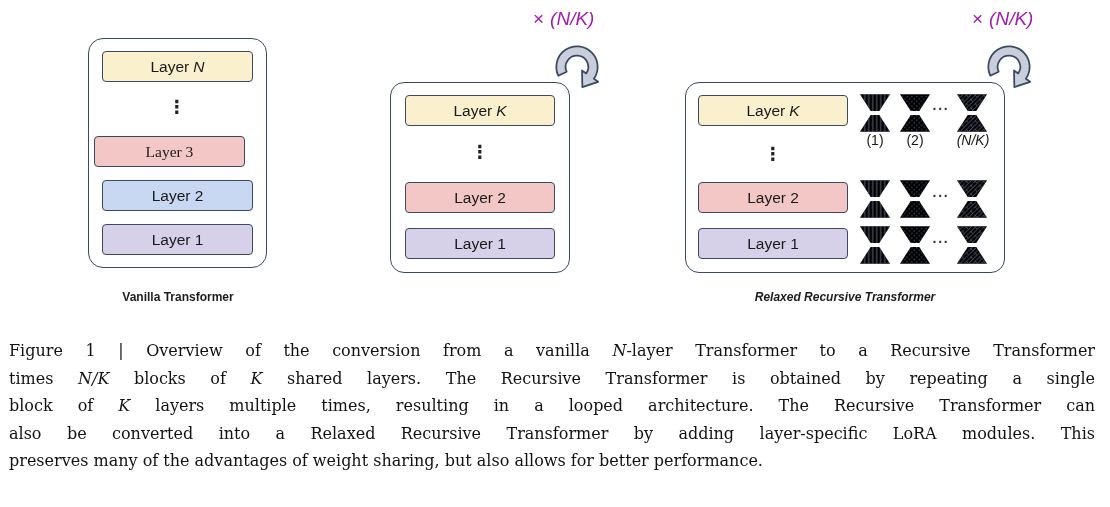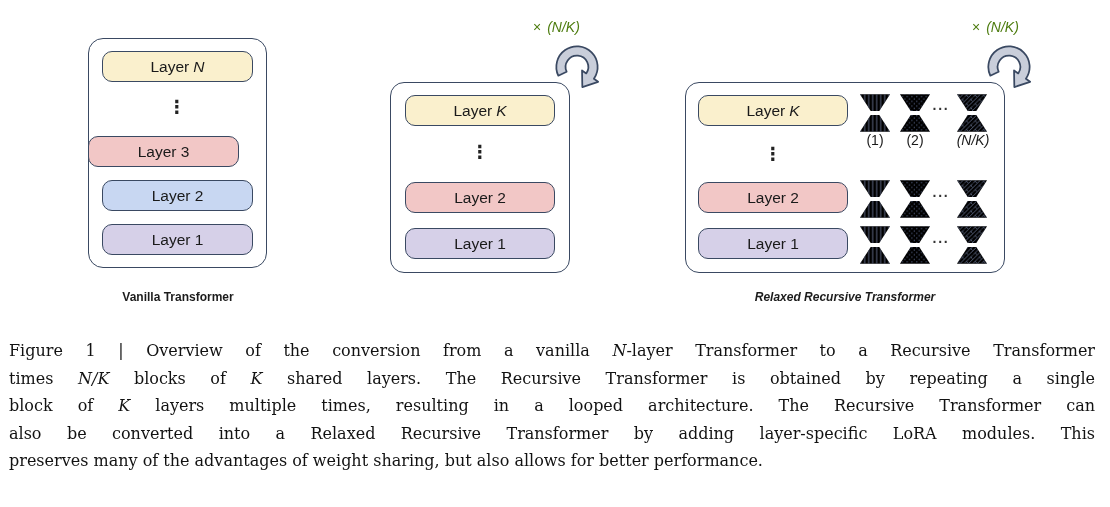--- a/index.html
+++ b/index.html
@@ -3,38 +3,38 @@
 <meta charset="utf-8">
 <style>
   html,body{margin:0;padding:0;background:#fff;}
   .stage{position:relative;width:1110px;height:507px;background:#ffffff;
          font-family:"Liberation Sans",sans-serif;overflow:hidden;}
 
   
   .outerbox{position:absolute;background:#fff;border:1.8px solid #3A4962;border-radius:15px;box-sizing:border-box;}
 
   
-  .layer{position:absolute;height:31px;width:151px;border:1.7px solid #3A4962;border-radius:10px;
+  .layer{position:absolute;height:31px;width:151px;border:1.7px solid #3A4962;border-radius:4px;
          box-sizing:border-box;display:flex;align-items:center;justify-content:center;
          font-size:15.5px;color:#1a1a1a;}
   .layer .lv{font-style:italic;margin-left:4px;}
   .layer .lv:empty{display:none;margin:0;}
   .fill-yellow{background:#FAF0CD;}
   .fill-pink{background:#F2C7C6;}
   .fill-blue{background:#C8D7F2;}
   .fill-purple{background:#D6D0E8;}
 
   .vdots{position:absolute;width:22px;text-align:center;font-weight:bold;font-size:18px;color:#222;
          font-family:"DejaVu Sans",sans-serif;line-height:26px;}
   .hdots{position:absolute;width:22px;text-align:center;font-weight:bold;font-size:14px;color:#333;
          letter-spacing:1px;line-height:16px;}
 
   .ptitle{position:absolute;top:290px;height:20px;font-weight:bold;font-size:12px;color:#1c1c1c;text-align:center;}
 
-  .looplabel{position:absolute;top:19px;font-size:14px;color:#4d7c0f;white-space:nowrap;}
+  .looplabel{position:absolute;top:8px;font-size:19px;color:#a21caf;white-space:nowrap;}
   .looplabel i{margin-left:6px;}
 
   .arrow-svg{position:absolute;width:64px;height:58px;z-index:5;}
 
   
   .hg{position:absolute;width:34px;height:40px;overflow:visible;}
   .hg polygon{stroke:#3A4962;stroke-width:1.4;stroke-linejoin:round;}
   .hg .pat{stroke:none;}
 
   .modlabel{position:absolute;top:132px;height:18px;text-align:center;font-size:14px;color:#1a1a1a;}
@@ -75,21 +75,21 @@
 
 <div class="stage">
 
   <div class="outerbox" style="left:88px;top:38px;width:179px;height:230px;"></div>
 
   <div class="layer fill-yellow" style="left:102px;top:51px;">
     <span class="lp">Layer</span>
       <i class="lv">N</i>
   </div>
   <div class="vdots" style="left:166px;top:94px;">⋮</div>
-  <div class="layer fill-pink" style="left:88px;top:136px;">
+  <div class="layer fill-pink" style="left:94px;top:136px;font-family:Liberation Serif, serif;">
     <span class="lp">Layer 3</span>
   </div>
   <div class="layer fill-blue" style="left:102px;top:180px;">
     <span class="lp">Layer 2</span>
   </div>
   <div class="layer fill-purple" style="left:102px;top:224px;">
     <span class="lp">Layer 1</span>
   </div>
   <div class="ptitle" style="left:78px;width:200px;">Vanilla Transformer</div>
 

